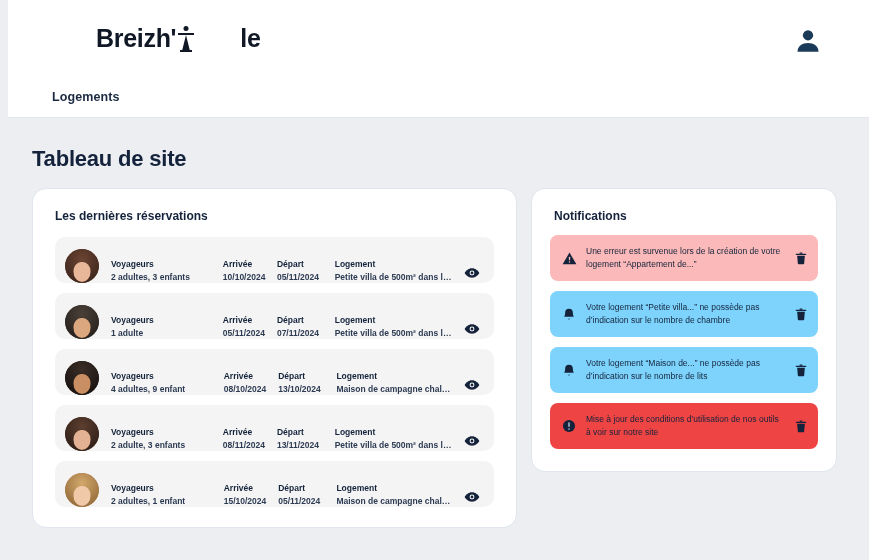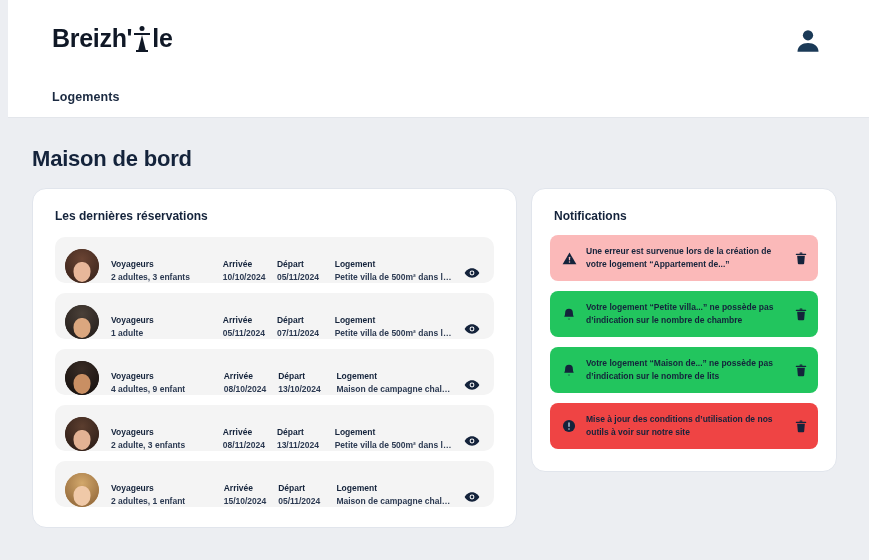--- a/index.html
+++ b/index.html
@@ -35,21 +35,21 @@
     position: absolute;
     left: 44px;
     top: 24px;
     display: flex;
     align-items: center;
     font-size: 25px;
     font-weight: 700;
     color: #101826;
     letter-spacing: -0.3px;
   }
-  .brand-part { white-space: pre; }
+  .brand-part { white-space: pre; margin-left: 44px; }
   .brand-glyph {
     display: inline-block;
     width: 18px;
     height: 28px;
     position: relative;
     margin: 0 1px;
   }
   .brand-glyph .dot {
     position: absolute;
     left: 50%;
@@ -249,35 +249,35 @@
     display: flex;
     align-items: center;
     border-radius: 8px;
     min-height: 46px;
     margin-bottom: 10px;
     padding: 8px 6px 8px 8px;
     box-sizing: border-box;
     cursor: pointer;
   }
   .notif.error   { background: #fbb9b9; }
-  .notif.warning { background: #22c55e; }
+  .notif.warning { background: #7dd3fc; }
   .notif.info    { background: #ef4444; }
   .notif-icon {
     flex: 0 0 22px;
     width: 22px;
     height: 22px;
     display: flex;
     align-items: center;
     justify-content: center;
     margin-right: 6px;
   }
   .notif-text {
     flex: 1 1 auto;
     font-size: 8.5px;
-    font-weight: 700;
+    font-weight: 400;
     color: #14233b;
     line-height: 1.55;
     padding-right: 6px;
   }
   .trash-btn {
     flex: 0 0 22px;
     width: 22px;
     height: 22px;
     display: flex;
     align-items: center;
@@ -308,21 +308,21 @@
         <circle cx="12" cy="7.4" r="4.1" fill="#1b3a57"></circle>
         <path d="M3.6 20.5c0-4.3 3.8-7.0 8.4-7.0s8.4 2.7 8.4 7.0z" fill="#1b3a57"></path>
       </svg>
     </div>
 
     <div class="nav">
       <div class="nav-item">Logements</div>
     </div>
   </div>
 
-  <div class="page-title">Maison de bord</div>
+  <div class="page-title">Tableau de site</div>
 
   <div class="card" id="reservations-card">
     <div class="card-title">Les dernières réservations</div>
 
     <div class="res-list">
 
       <div class="res-row">
         <div class="res-avatar" style="background:#5a3b30">
           <span class="hair" style="background:radial-gradient(circle at 50% 30%, #6b4433 0%, #432a20 70%)"></span>
           <span class="face" style="background:#e8b79a"></span>

